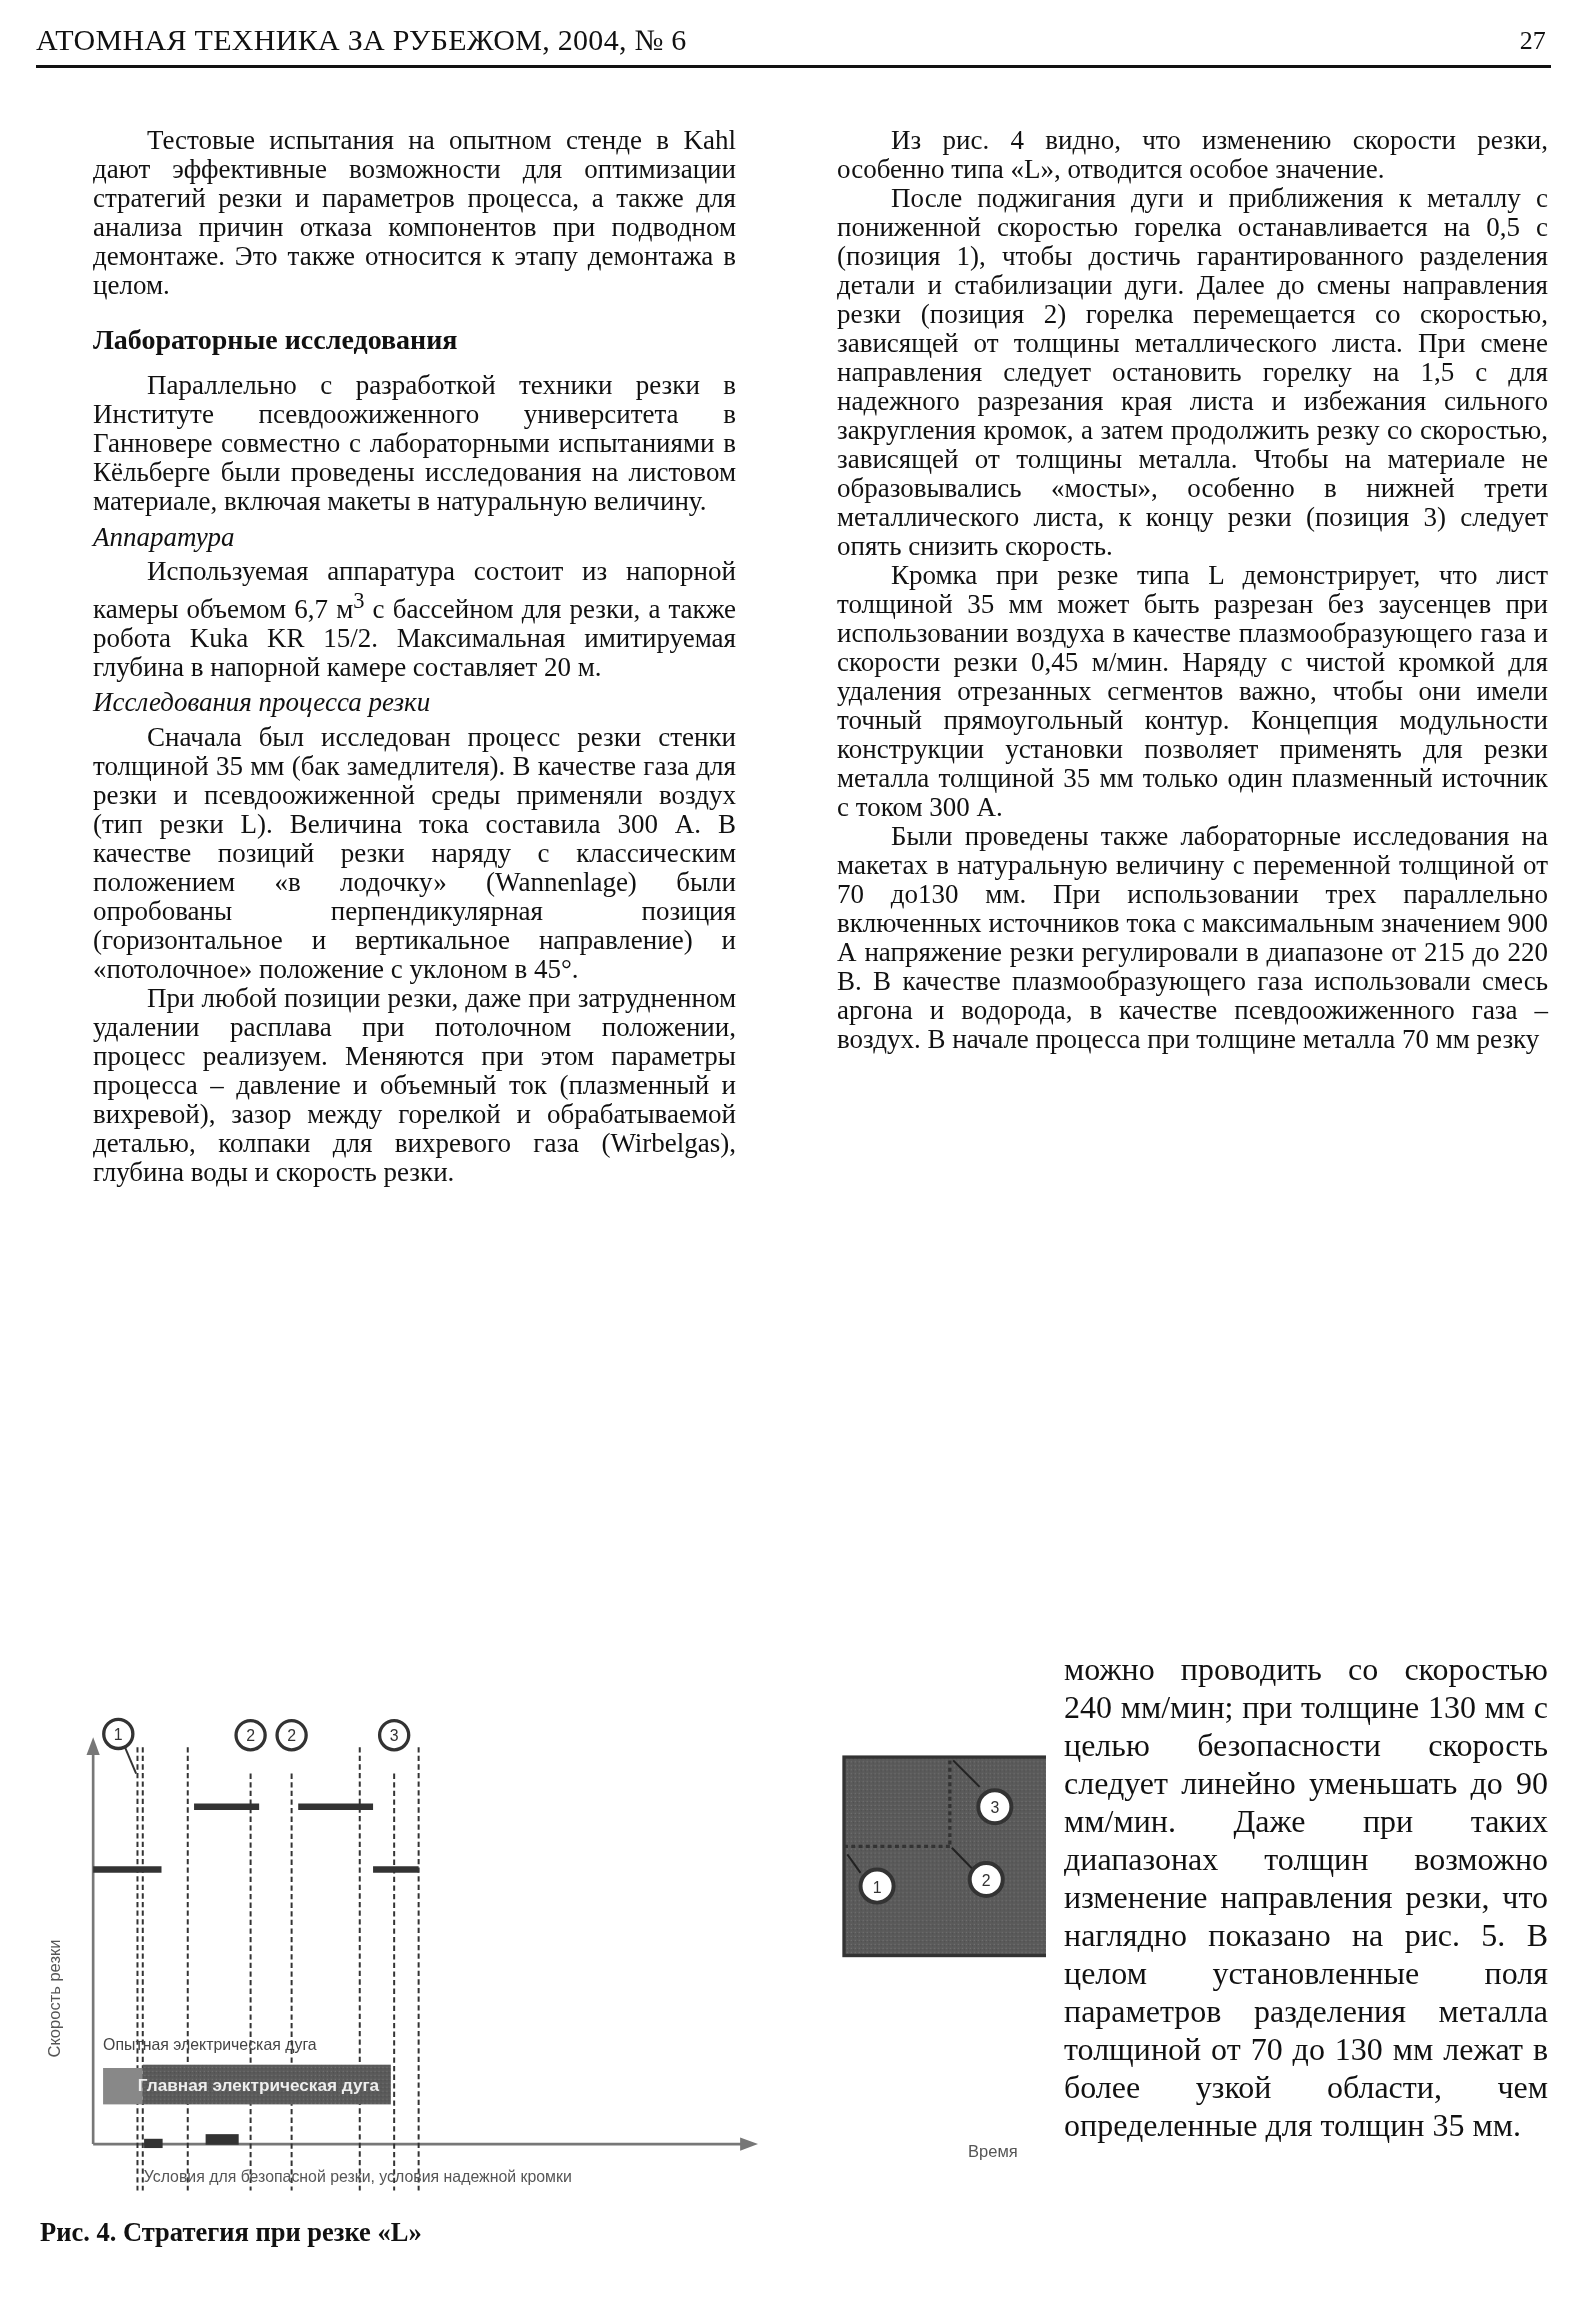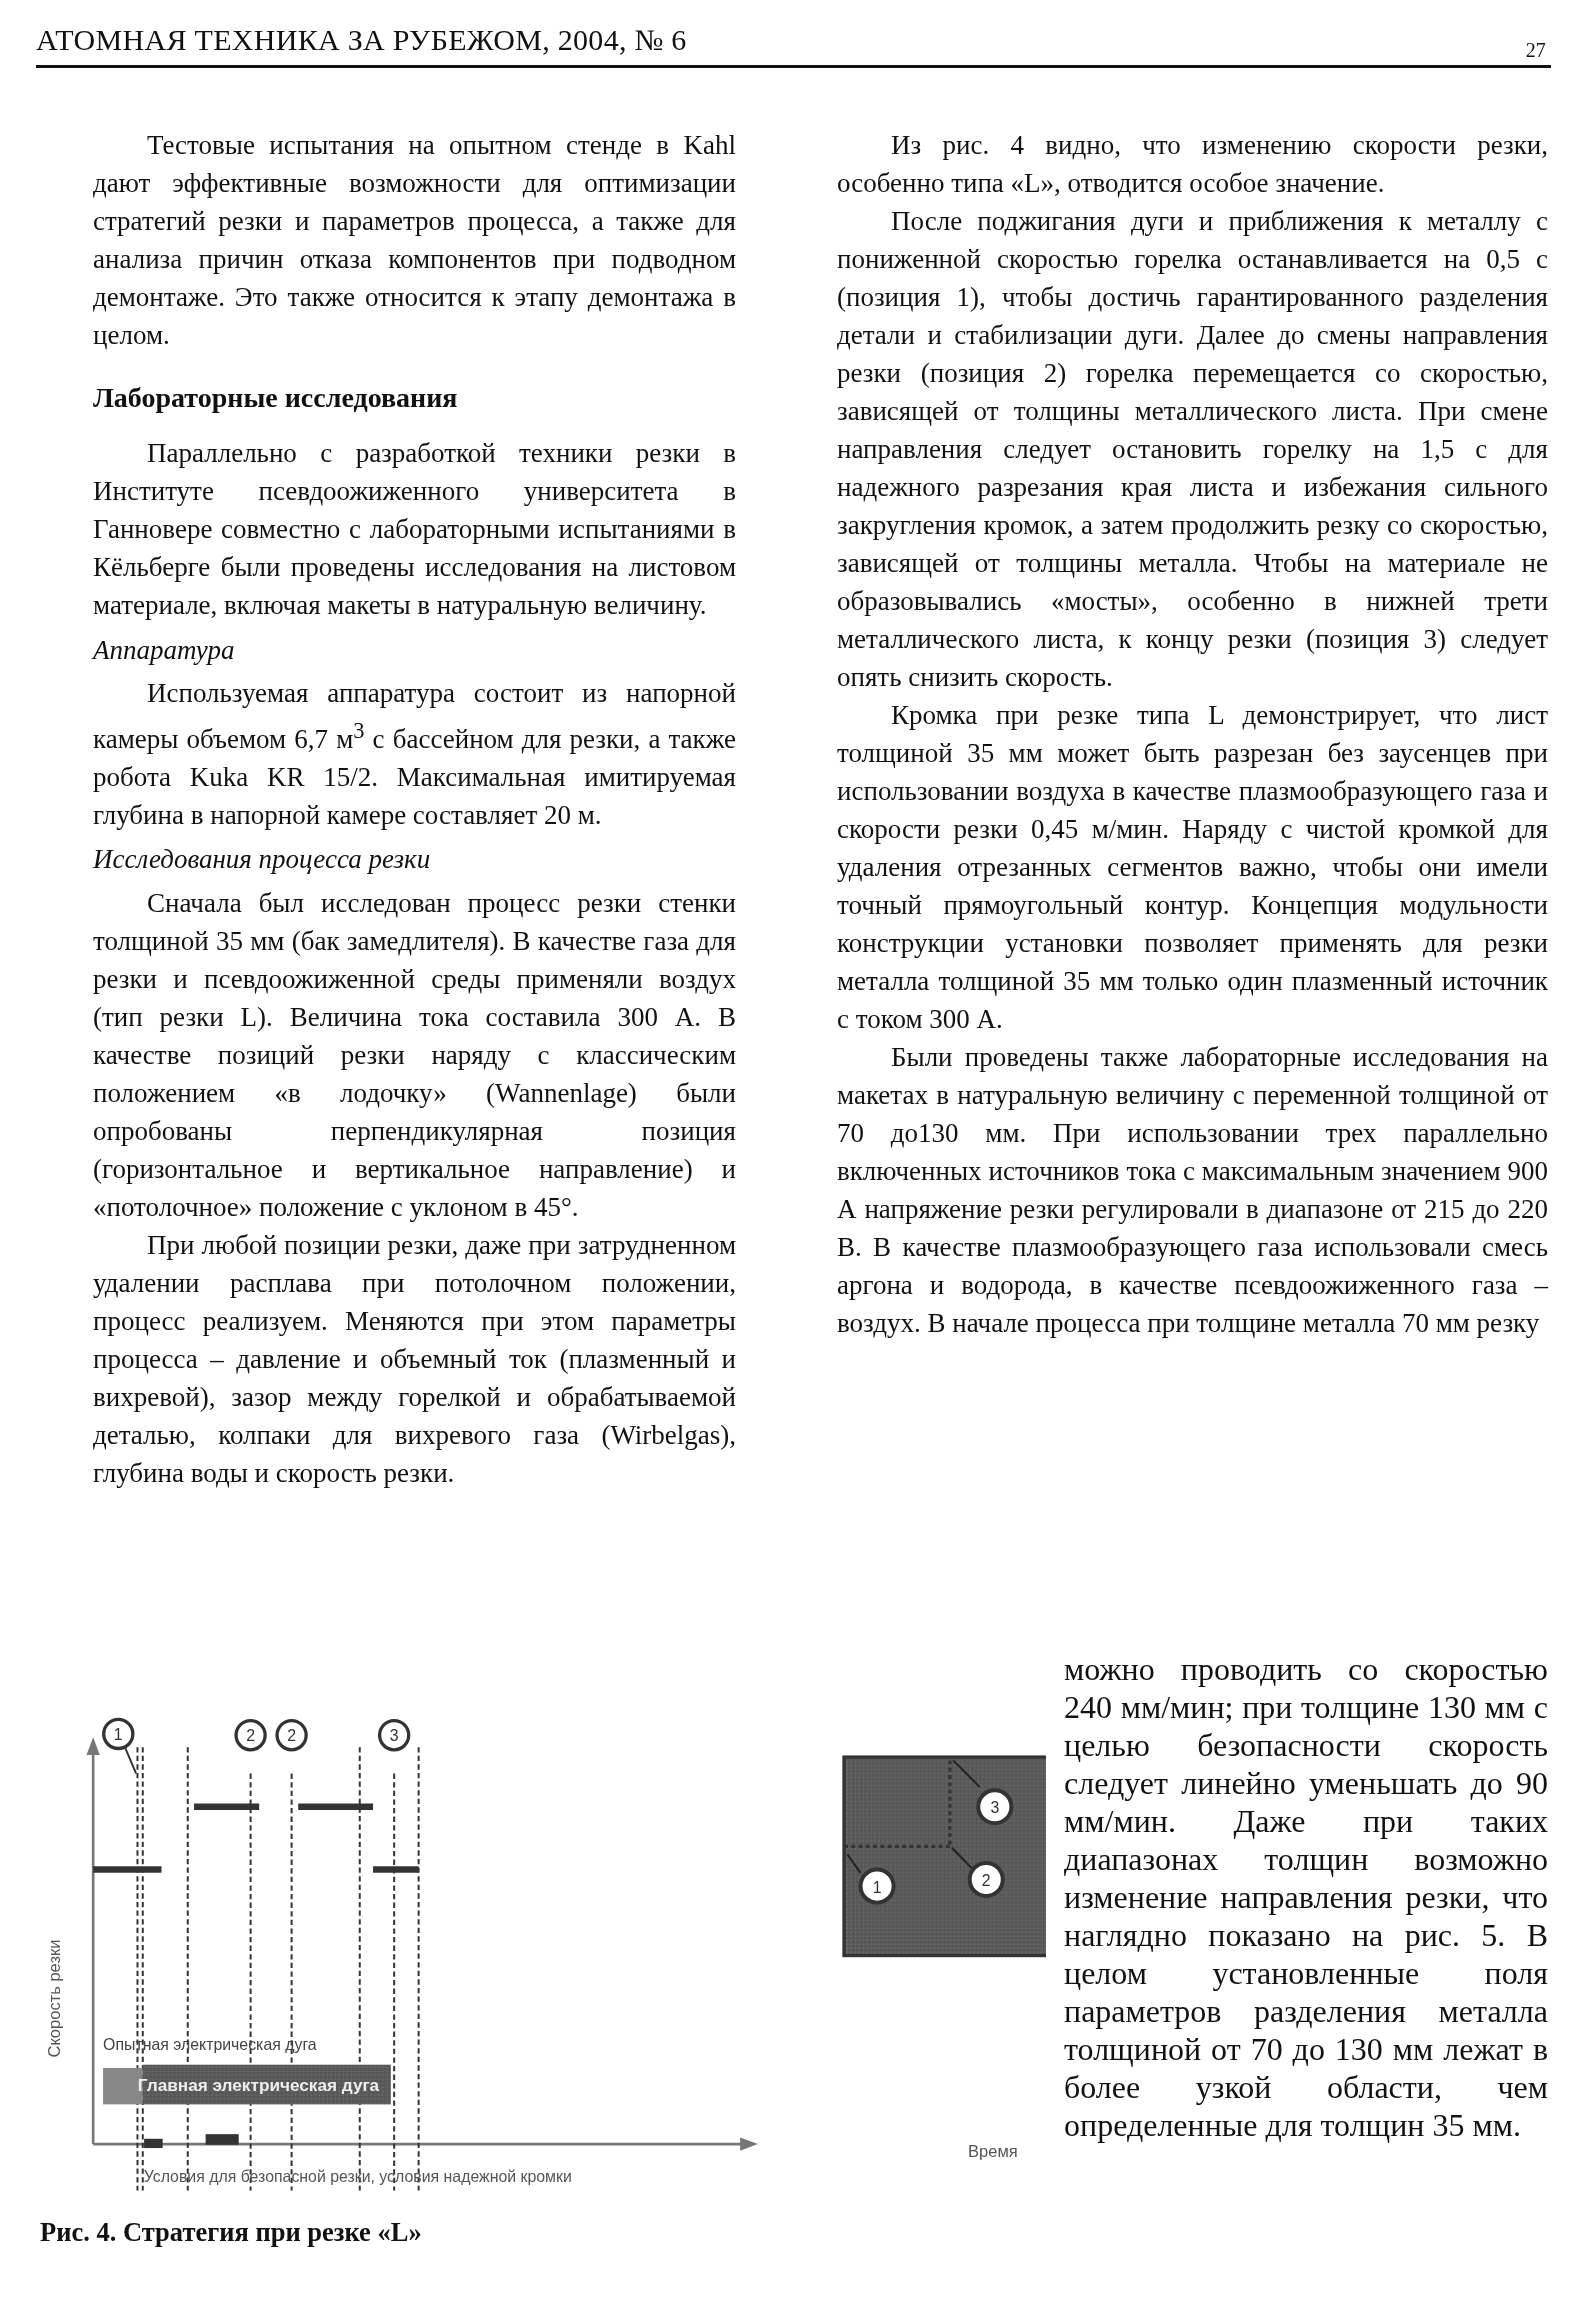--- a/index.html
+++ b/index.html
@@ -1,21 +1,21 @@
 <!DOCTYPE html>
 <html style="font-size:10.6px"><head>
 <meta charset="utf-8">
 <style>
   html, body { margin:0; padding:0; background:#fff; }
   body { width:1588px; height:2319px; position:relative; overflow:hidden;
          font-family:"Liberation Serif","DejaVu Serif",serif; color:#111; }
   .header { position:absolute; left:36px; top:18.5px; width:1515px; height:46px; border-bottom:3.3px solid #111; }
   .header .title { position:absolute; left:0; top:4px; font-size:30px; letter-spacing:0.3px; }
-  .header .pnum { position:absolute; right:5.3px; top:20px; font-size:20px; }
-  .col { position:absolute; top:126px; font-size:27px; line-height:38px; text-align:justify; }
+  .header .pnum { position:absolute; right:5.3px; top:7px; font-size:26px; }
+  .col { position:absolute; top:126px; font-size:27px; line-height:29px; text-align:justify; }
   .col.left { left:93px; width:643px; }
   .col.right { left:837px; width:711px; }
   .col p { margin:0; text-indent:54px; }
   .col h2 { margin:25px 0 17px 0; font-size:28px; font-weight:bold; text-indent:0; padding-left:0; }
   .col .sub { font-style:italic; margin:6.6px 0 5.3px 0; text-indent:0; padding-left:0; }
   .wrapped { position:absolute; left:1064px; top:1650px; width:484px; font-size:32px; line-height:38px; text-align:justify; }
   .wrapped p { margin:0; }
   .fig { position:absolute; left:40px; top:1681px; width:1006px; height:516px; }
   .fig svg { width:100%; height:100%; }
   .fig text { font-family:"Liberation Sans","DejaVu Sans",sans-serif; }

